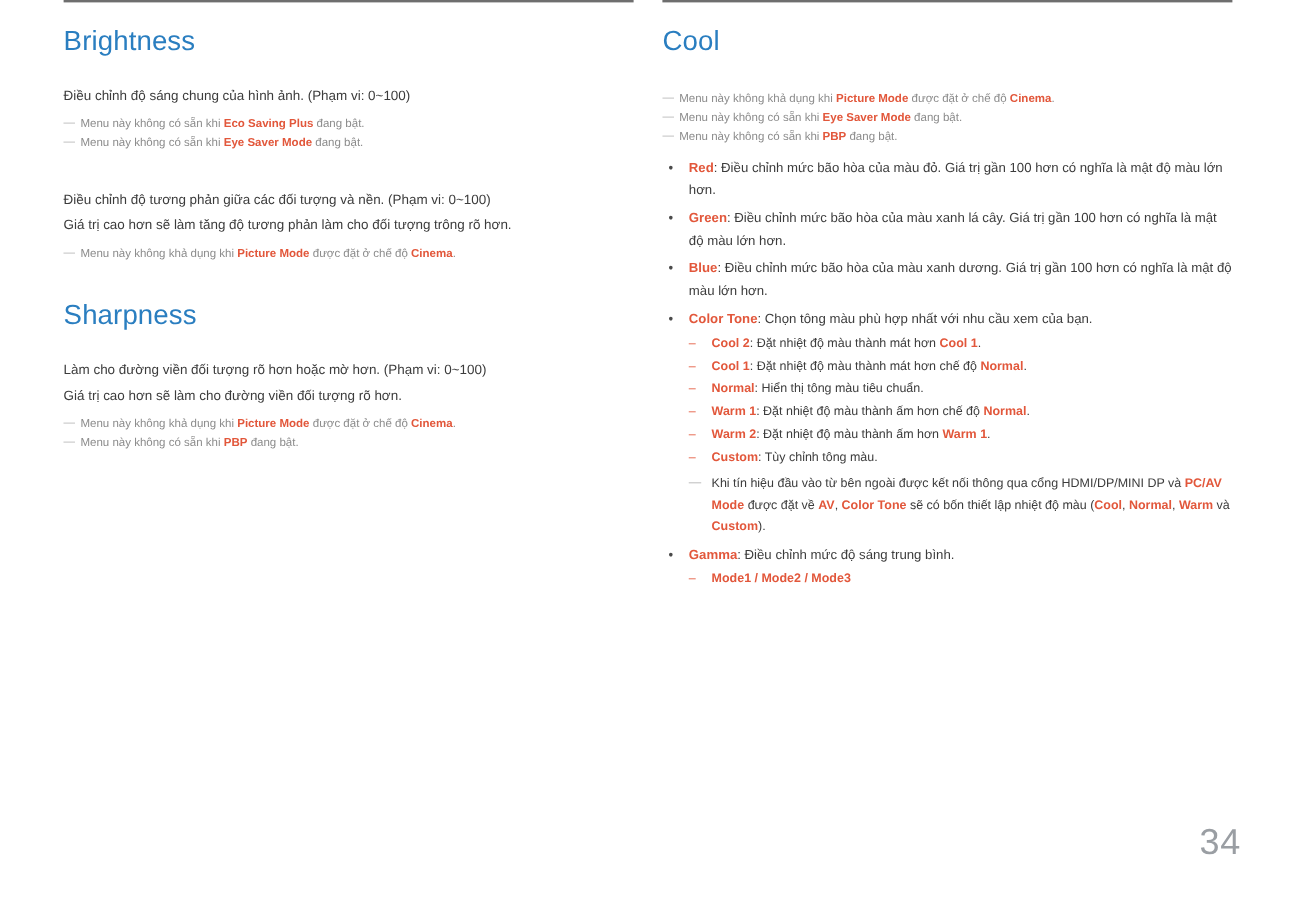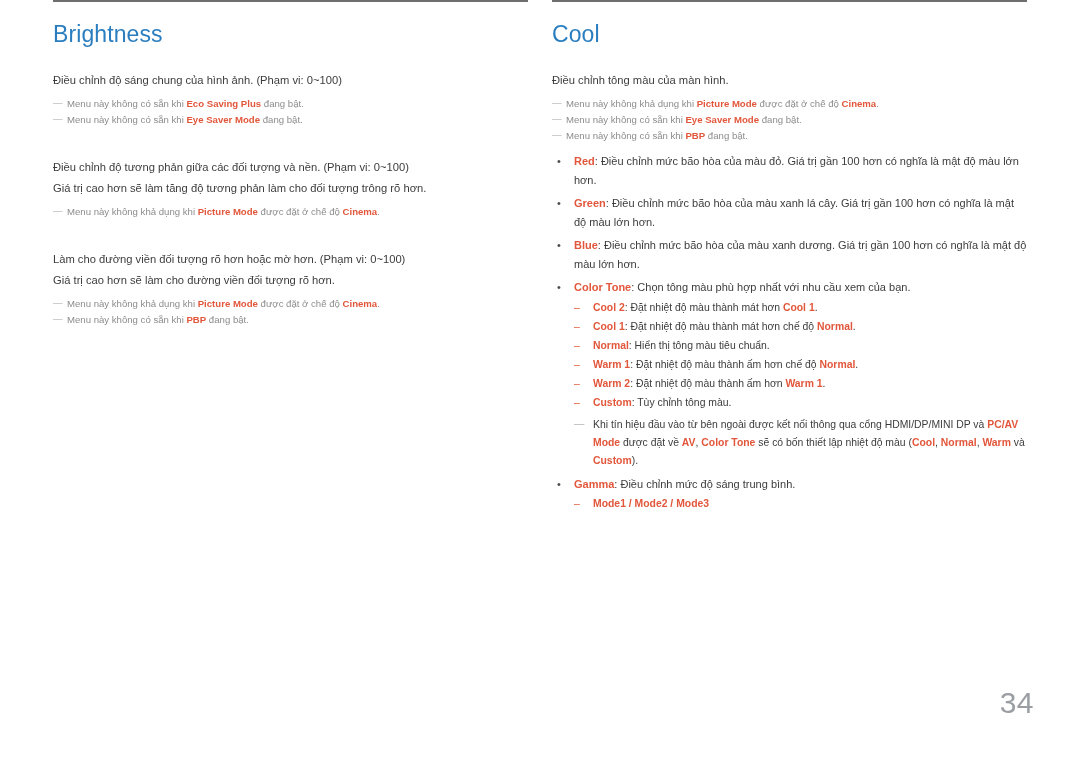--- a/index.html
+++ b/index.html
@@ -172,39 +172,39 @@
       <div class="section">
         <p class="body">Điều chỉnh độ tương phản giữa các đối tượng và nền. (Phạm vi: 0~100)</p>
         <p class="body">Giá trị cao hơn sẽ làm tăng độ tương phản làm cho đối tượng trông rõ hơn.</p>
         <div class="spacer-4"></div>
         <p class="note">
           <span class="dash">―</span><span>Menu này không khả dụng khi </span><span class="kw-note">Picture Mode</span><span> được đặt ở chế độ </span><span class="kw-note">Cinema</span><span>.</span>
         </p>
       </div>
 
       <div class="section">
+        <h1 class="section-title">Sharpness</h1>
         <p class="body">Làm cho đường viền đối tượng rõ hơn hoặc mờ hơn. (Phạm vi: 0~100)</p>
         <p class="body">Giá trị cao hơn sẽ làm cho đường viền đối tượng rõ hơn.</p>
         <div class="spacer-4"></div>
         <p class="note">
           <span class="dash">―</span><span>Menu này không khả dụng khi </span><span class="kw-note">Picture Mode</span><span> được đặt ở chế độ </span><span class="kw-note">Cinema</span><span>.</span>
         </p>
         <p class="note">
           <span class="dash">―</span><span>Menu này không có sẵn khi </span><span class="kw-note">PBP</span><span> đang bật.</span>
         </p>
       </div>
     </div>
 
     <div class="col col-right">
       <div class="rule"></div>
 
       <div class="section">
         <h1 class="section-title">Cool</h1>
 
-        <p class="body">Điều chỉnh tông màu của màn hình.</p>
         <div class="spacer-4"></div>
 
         <p class="note">
           <span class="dash">―</span><span>Menu này không khả dụng khi </span><span class="kw-note">Picture Mode</span><span> được đặt ở chế độ </span><span class="kw-note">Cinema</span><span>.</span>
         </p>
         <p class="note">
           <span class="dash">―</span><span>Menu này không có sẵn khi </span><span class="kw-note">Eye Saver Mode</span><span> đang bật.</span>
         </p>
         <p class="note">
           <span class="dash">―</span><span>Menu này không có sẵn khi </span><span class="kw-note">PBP</span><span> đang bật.</span>

